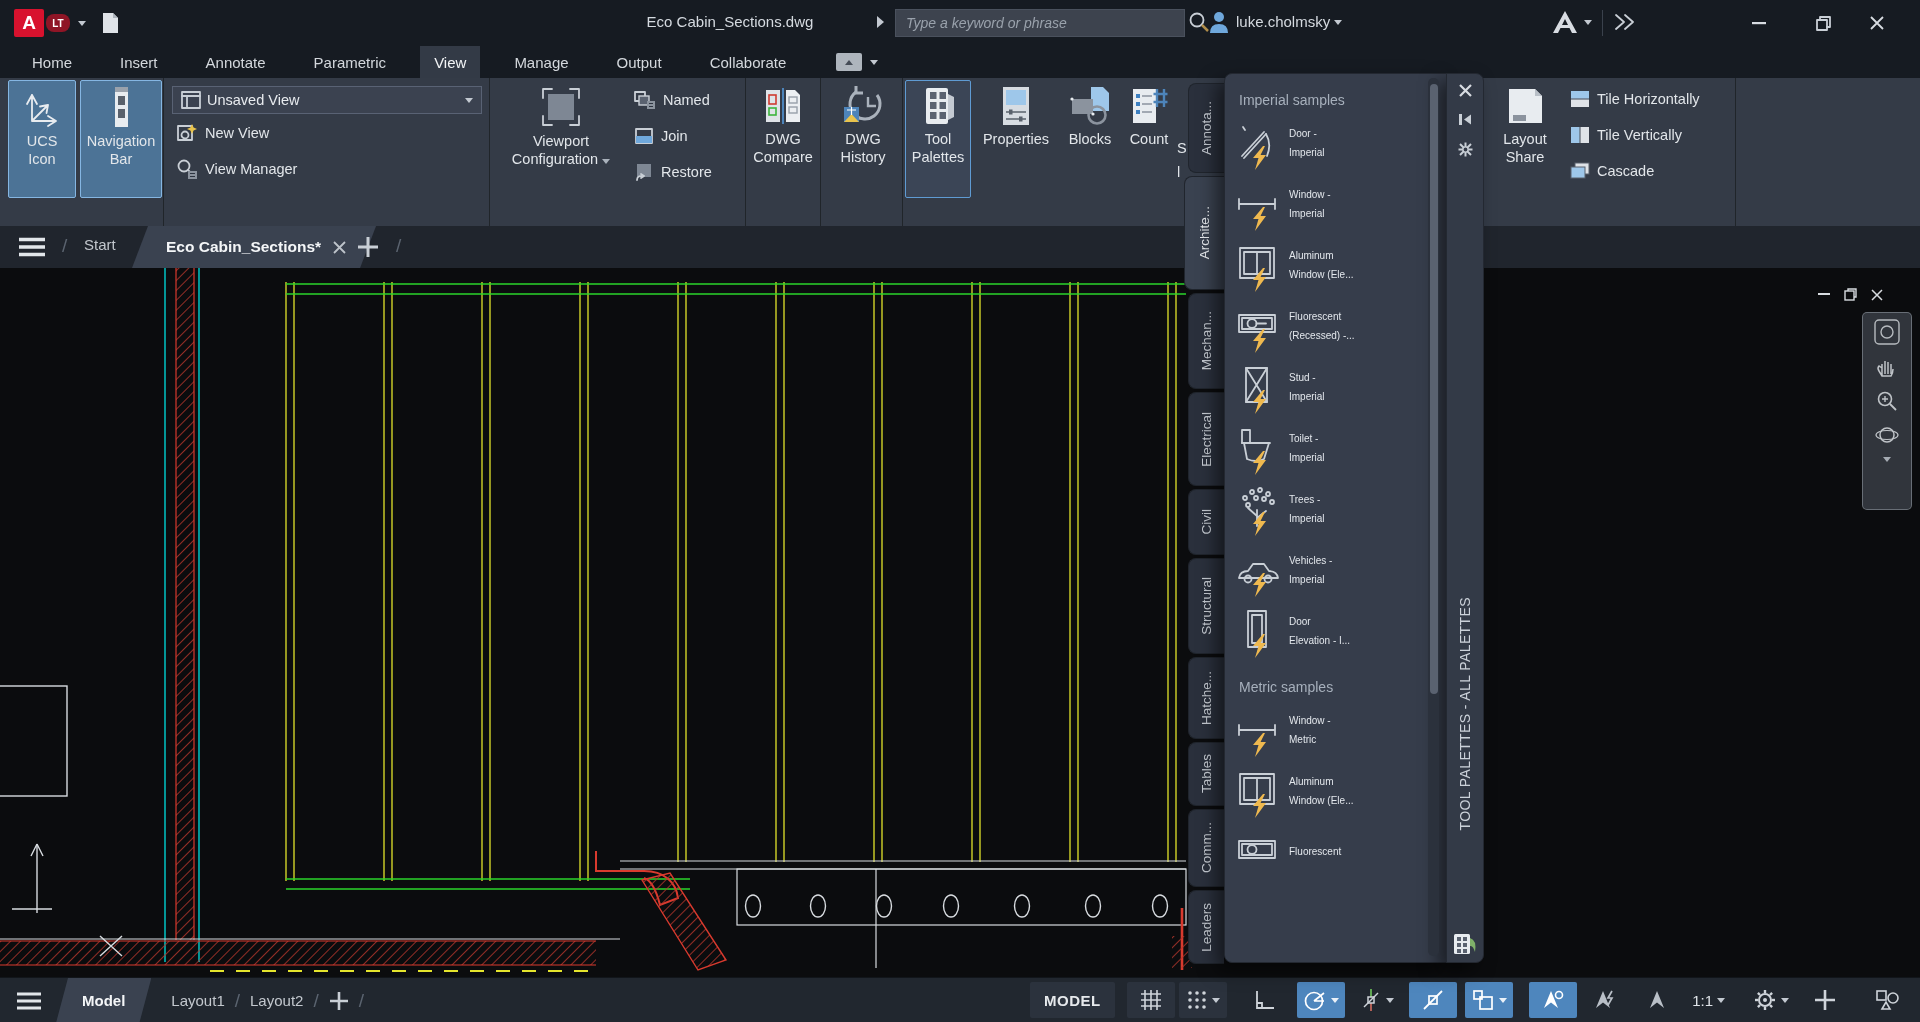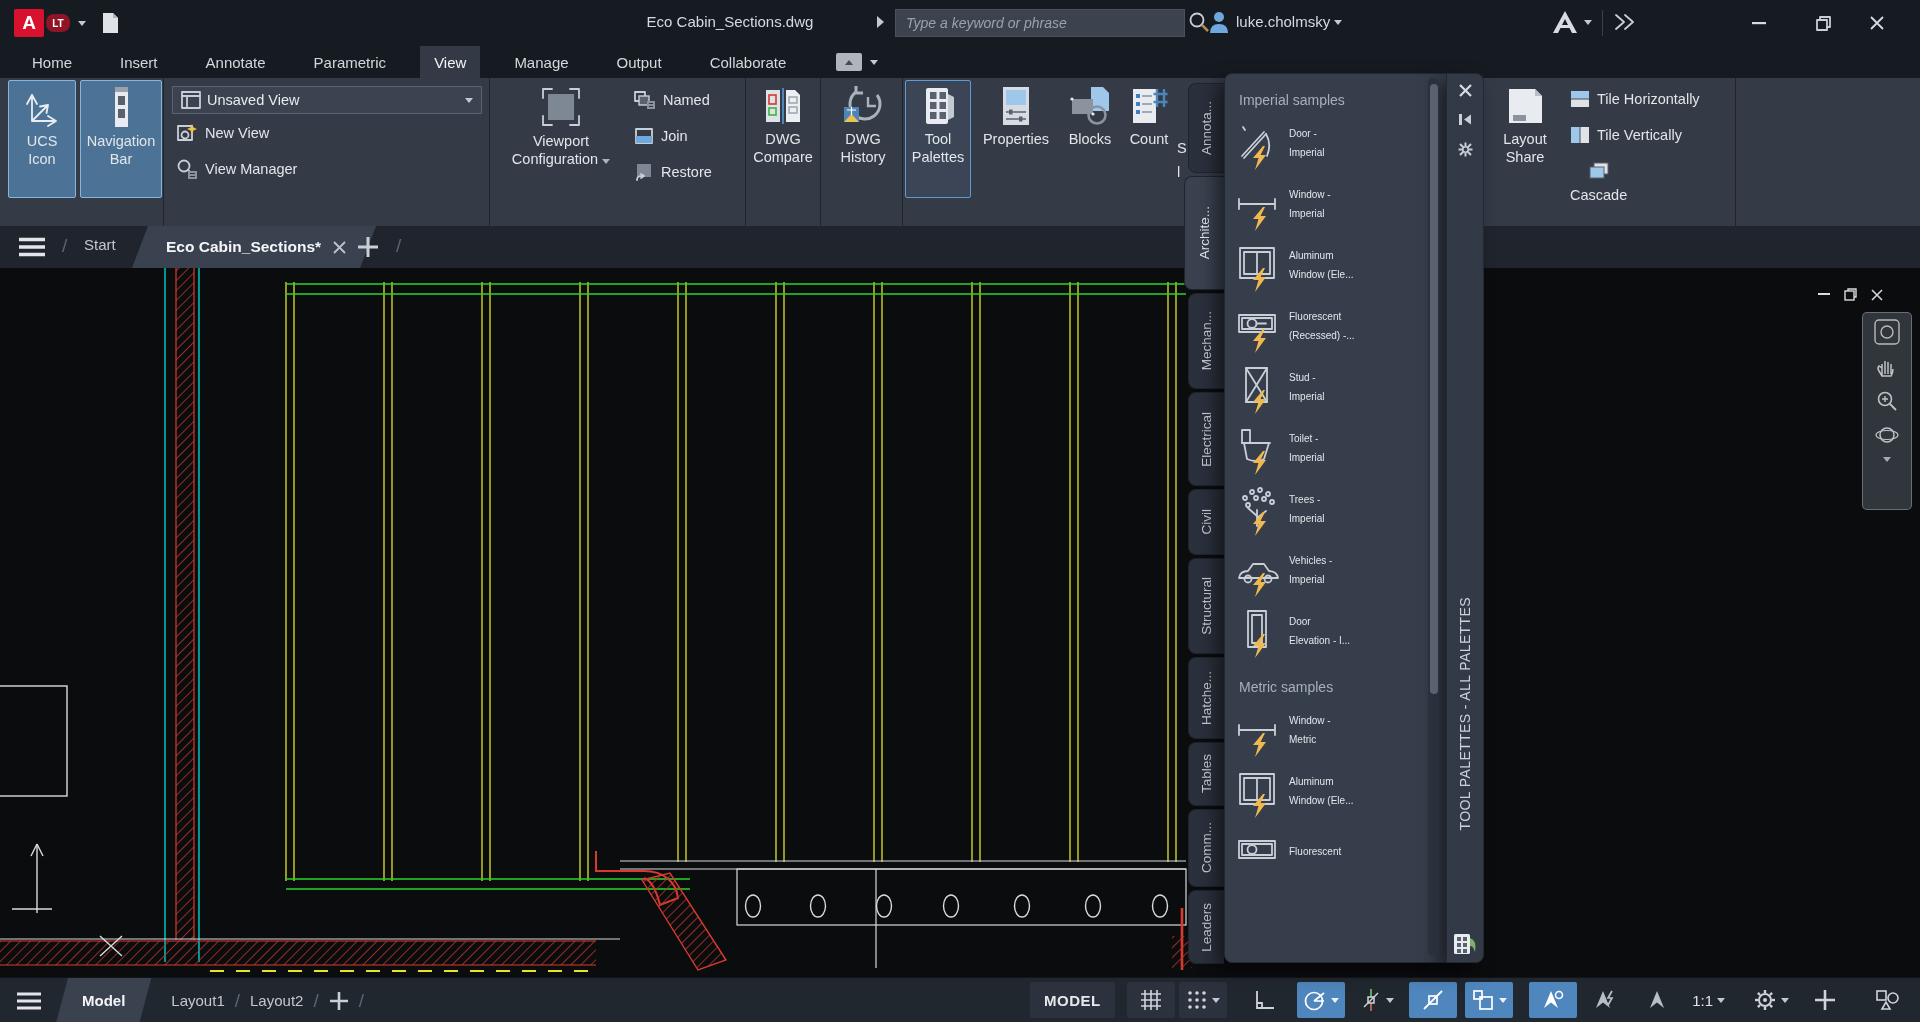--- a/index.html
+++ b/index.html
@@ -446,21 +446,21 @@
       <span>Tile Horizontally</span>
     </div>
     <div class="smallrow" style="left:1570px;top:48px;">
       <svg width="20" height="18" viewBox="0 0 20 18">
         <rect x="1" y="1" width="18" height="16" fill="#dfe3e8"></rect>
           <rect x="1" y="1" width="9" height="16" fill="#9ec7ea"></rect>
           <path d="M10 1 v16" stroke="#59616c" stroke-width="1.2"></path>
       </svg>
       <span>Tile Vertically</span>
     </div>
-    <div class="smallrow" style="left:1570px;top:84px;flex-direction:column;">
+    <div class="smallrow" style="left:1570px;top:84px;">
       <svg width="20" height="18" viewBox="0 0 20 18">
         <rect x="5" y="1" width="14" height="11" fill="#dfe3e8" stroke="#59616c" stroke-width="1"></rect>
         <rect x="1" y="5" width="14" height="11" fill="#9ec7ea" stroke="#59616c" stroke-width="1"></rect>
       </svg>
       <span>Cascade</span>
     </div>
     <div class="plabel" style="left:1495px;">
       <span>Interface</span>
     </div>
     <span class="abs" style="left:1718px;top:202px;">

